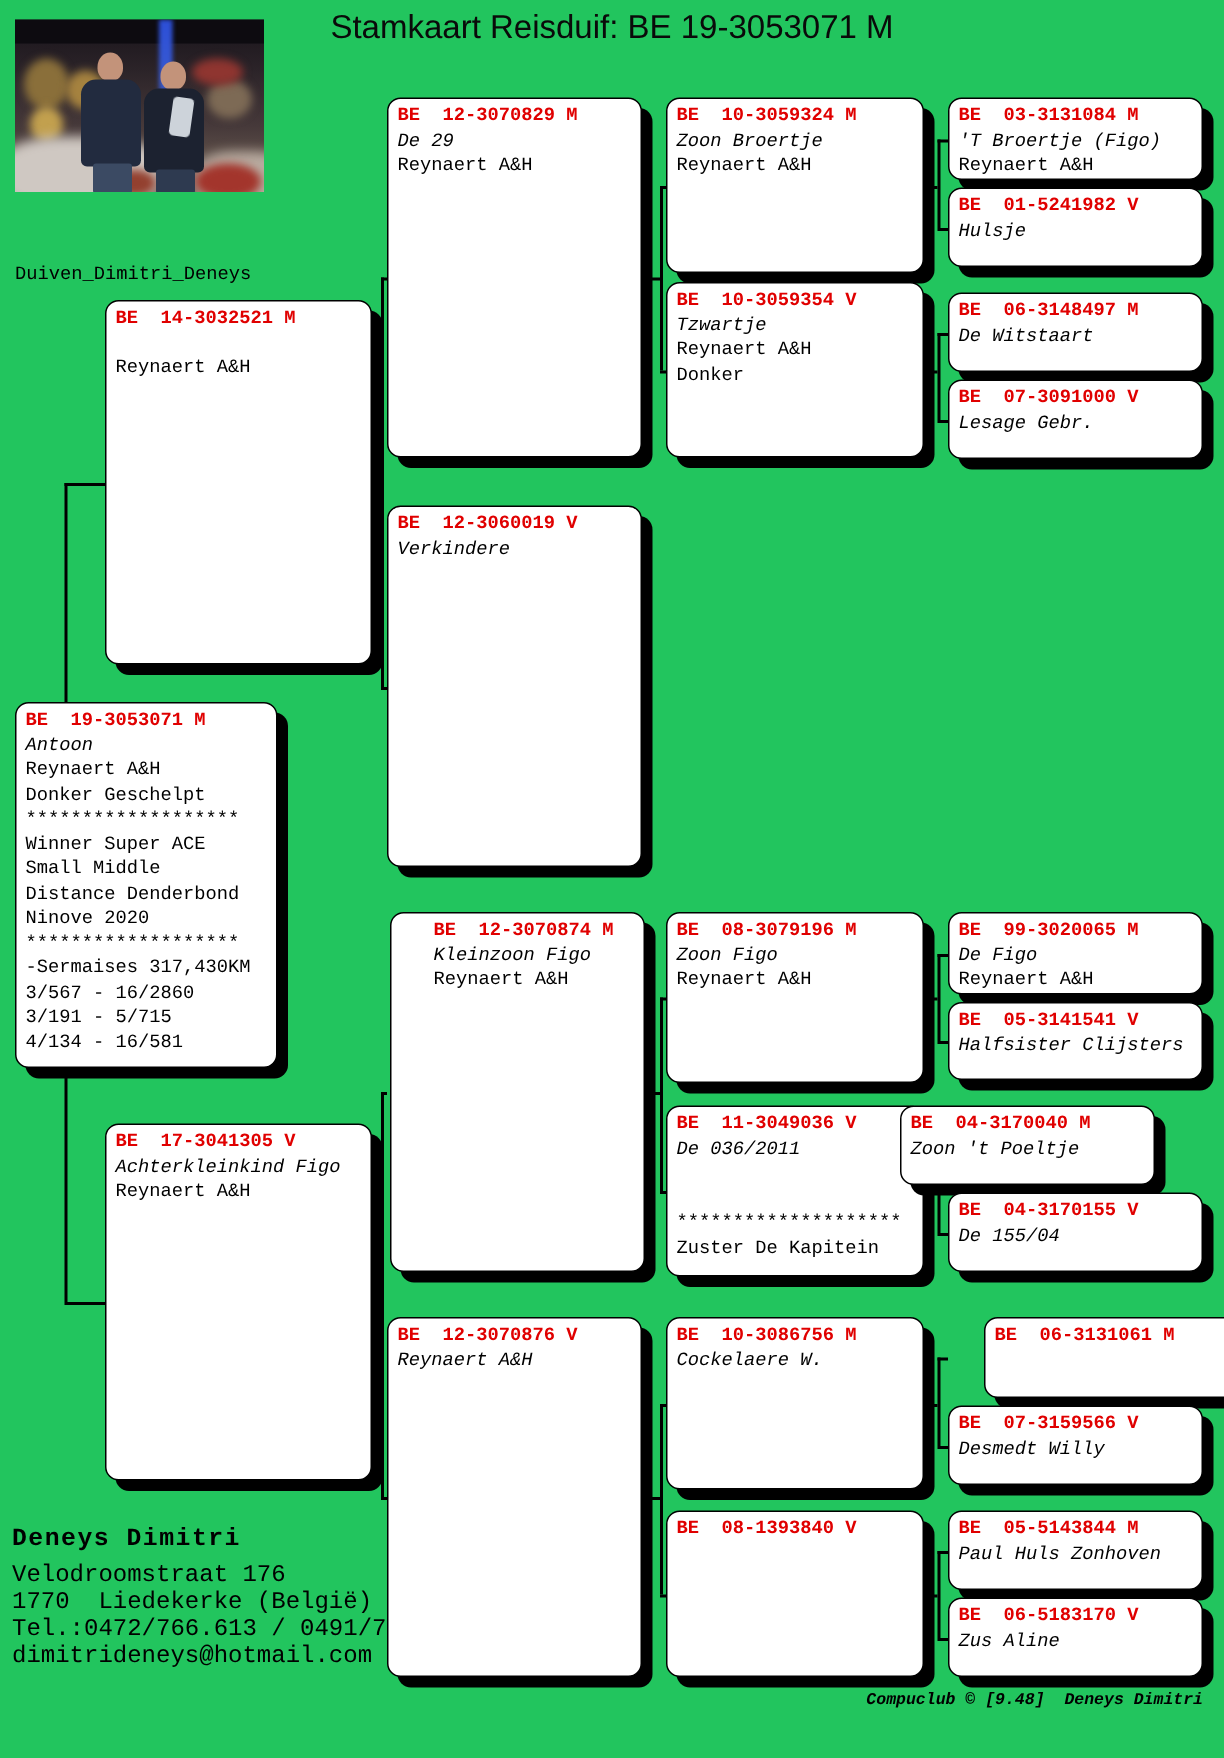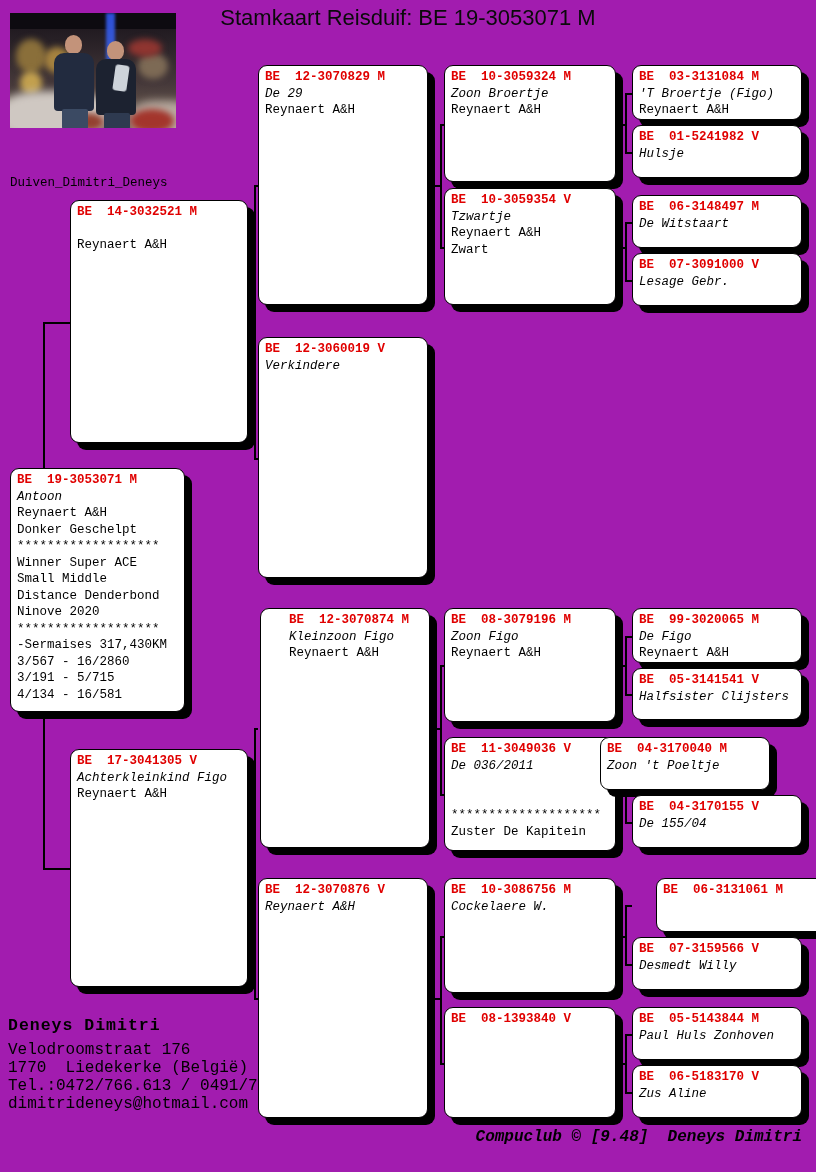--- a/index.html
+++ b/index.html
@@ -1,16 +1,16 @@
 <!DOCTYPE html>
 <html><head>
 <meta charset="utf-8">
 <style>
   html,body{margin:0;padding:0;background:#fff;}
-  #page{position:relative;width:816px;height:1172px;background:#a21caf;overflow:hidden;
+  #page{position:relative;width:816px;height:1172px;background:#22c55e;overflow:hidden;
         font-family:"Liberation Mono","DejaVu Sans Mono",monospace;color:#000;}
   .title{position:absolute;top:5px;left:0;width:100%;text-align:center;
          font-family:"Liberation Sans","DejaVu Sans",sans-serif;font-size:22px;color:#0a0a0a;}
   .caption{position:absolute;left:10px;top:176px;font-size:12.5px;white-space:pre;}
   
   .pbox{position:absolute;box-sizing:border-box;background:#fff;border:1.5px solid #000;
         border-radius:9px;box-shadow:7px 7px 0 #000;padding:3px 6px 2px 6px;z-index:2;
         font-size:12.5px;line-height:16.5px;overflow:hidden;}
   .ring{font-weight:bold;color:#e00000;white-space:pre;}
   .ln{white-space:pre;min-height:16.5px;}
@@ -23,21 +23,21 @@
   .ph-top{left:0;top:0;width:100%;height:16px;background:#0d0b10;}
   .ph-blue{left:96px;top:0;width:9px;height:70px;background:linear-gradient(180deg,#2c4fd8,#3a5bd0 60%,rgba(40,60,140,0));filter:blur(1.5px);}
   .blob{border-radius:50%;filter:blur(3px);}
   .cloth{left:-12px;top:78px;width:110px;height:50px;background:#cfc8c2;border-radius:40%;filter:blur(4px);}
   .cloth2{left:118px;top:88px;width:70px;height:40px;background:#b9aba0;border-radius:40%;filter:blur(4px);}
   .head{width:17px;height:19px;border-radius:50% 50% 45% 45%;background:#c3937a;}
   .body{border-radius:10px 10px 4px 4px;}
   .footer{position:absolute;left:8px;top:1016px;}
   .owner{font-size:16.5px;font-weight:bold;letter-spacing:1px;margin-bottom:6px;}
   .addr{font-size:16px;line-height:18px;white-space:pre;}
-  .credit{position:absolute;right:14px;top:1128px;font-size:16px;font-weight:bold;font-style:italic;white-space:pre;}
+  .credit{position:absolute;right:14px;top:1128px;font-size:11px;font-weight:bold;font-style:italic;white-space:pre;}
 </style>
 </head>
 <body>
 
 <div id="page">
 
   <div class="title">Stamkaart Reisduif: BE  19-3053071 M</div>
 
   <div class="photo">
     <div class="ph-top"></div>
@@ -110,21 +110,21 @@
     </div>
   <div class="pbox" style="left:444px;top:65px;width:172px;height:117px;">
       <div class="ring">BE  10-3059324 M</div>
       <div class="ln it">Zoon Broertje</div>
       <div class="ln">Reynaert A&amp;H</div>
     </div>
   <div class="pbox" style="left:444px;top:188px;width:172px;height:117px;">
       <div class="ring">BE  10-3059354 V</div>
       <div class="ln it">Tzwartje</div>
       <div class="ln">Reynaert A&amp;H</div>
-      <div class="ln">Zwart</div>
+      <div class="ln">Donker</div>
     </div>
   <div class="pbox" style="left:444px;top:608px;width:172px;height:114px;">
       <div class="ring">BE  08-3079196 M</div>
       <div class="ln it">Zoon Figo</div>
       <div class="ln">Reynaert A&amp;H</div>
     </div>
   <div class="pbox" style="left:444px;top:737px;width:172px;height:114px;">
       <div class="ring">BE  11-3049036 V</div>
       <div class="ln it">De 036/2011</div>
       <div class="ln"></div>

